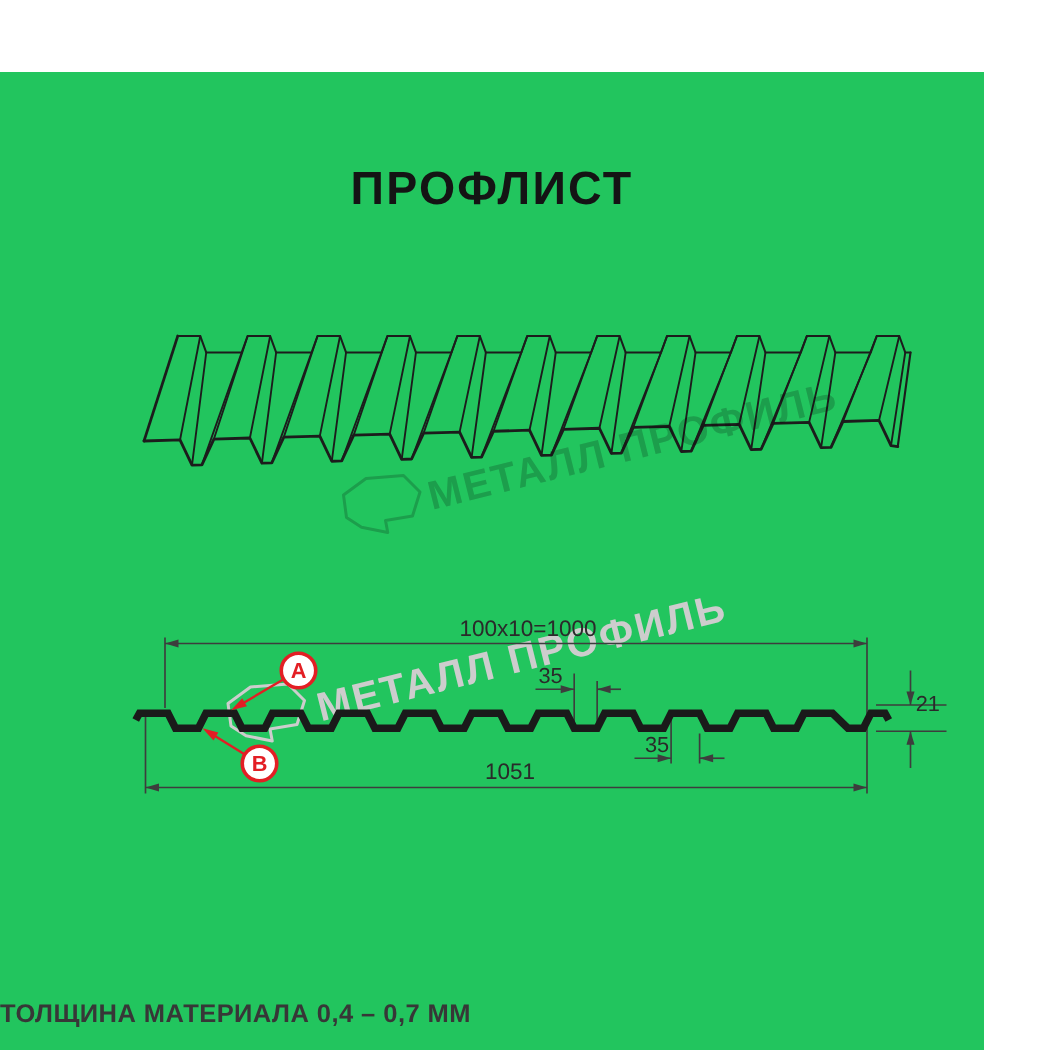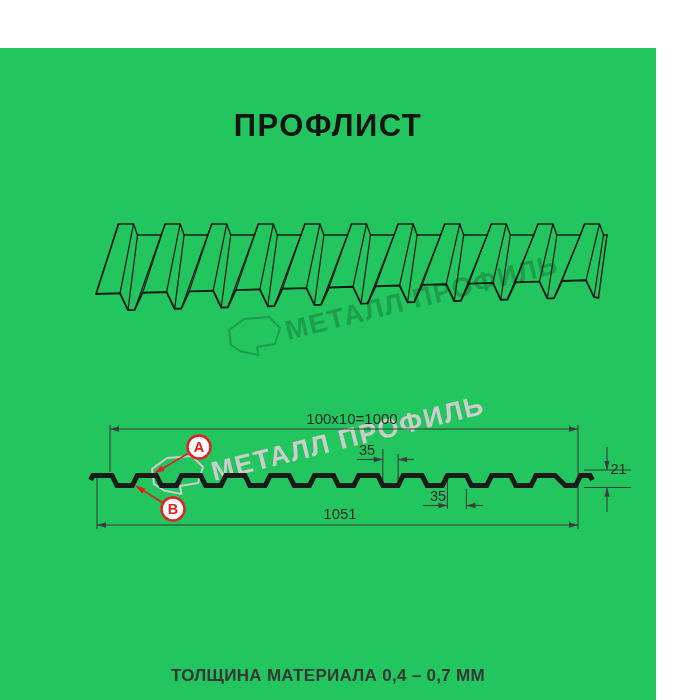--- a/index.html
+++ b/index.html
@@ -9,21 +9,21 @@
   }
   .title{
     position:absolute;top:60px;left:0;right:0;text-align:center;
     font-size:31px;font-weight:bold;letter-spacing:1.5px;color:#141414;
   }
   .subtitle{
     position:absolute;top:99px;left:0;right:0;text-align:center;
     font-size:16px;font-weight:bold;letter-spacing:.5px;color:#202020;
   }
   .footer{
-    position:absolute;top:618px;left:0;right:0;text-align:center;
+    position:absolute;top:618px;left:0;right:0;text-align:left;
     font-size:17px;font-weight:bold;letter-spacing:.3px;color:#373737;
   }
   svg.scene{position:absolute;left:0;top:0;}
   .wm-blend{mix-blend-mode:multiply;}
 </style>
 </head>
 <body>
 
 <div class="page">
   <div class="title">ПРОФЛИСТ</div>

